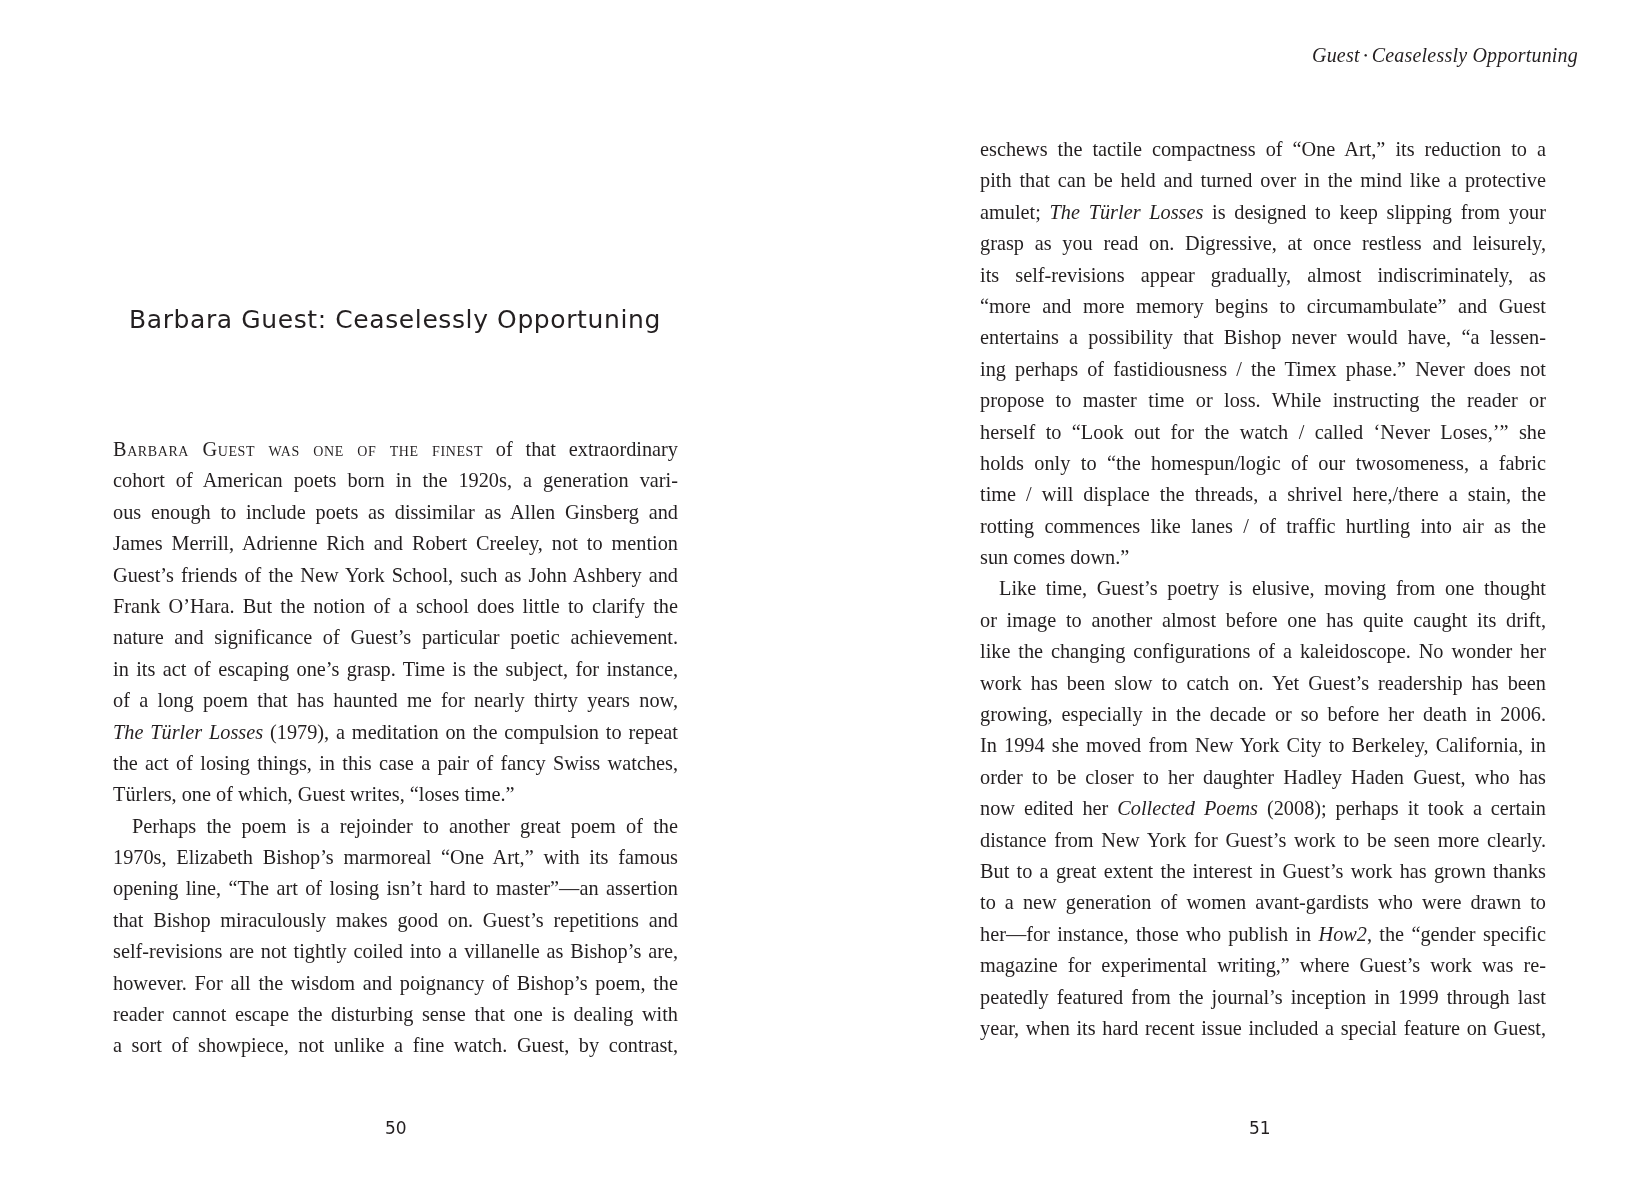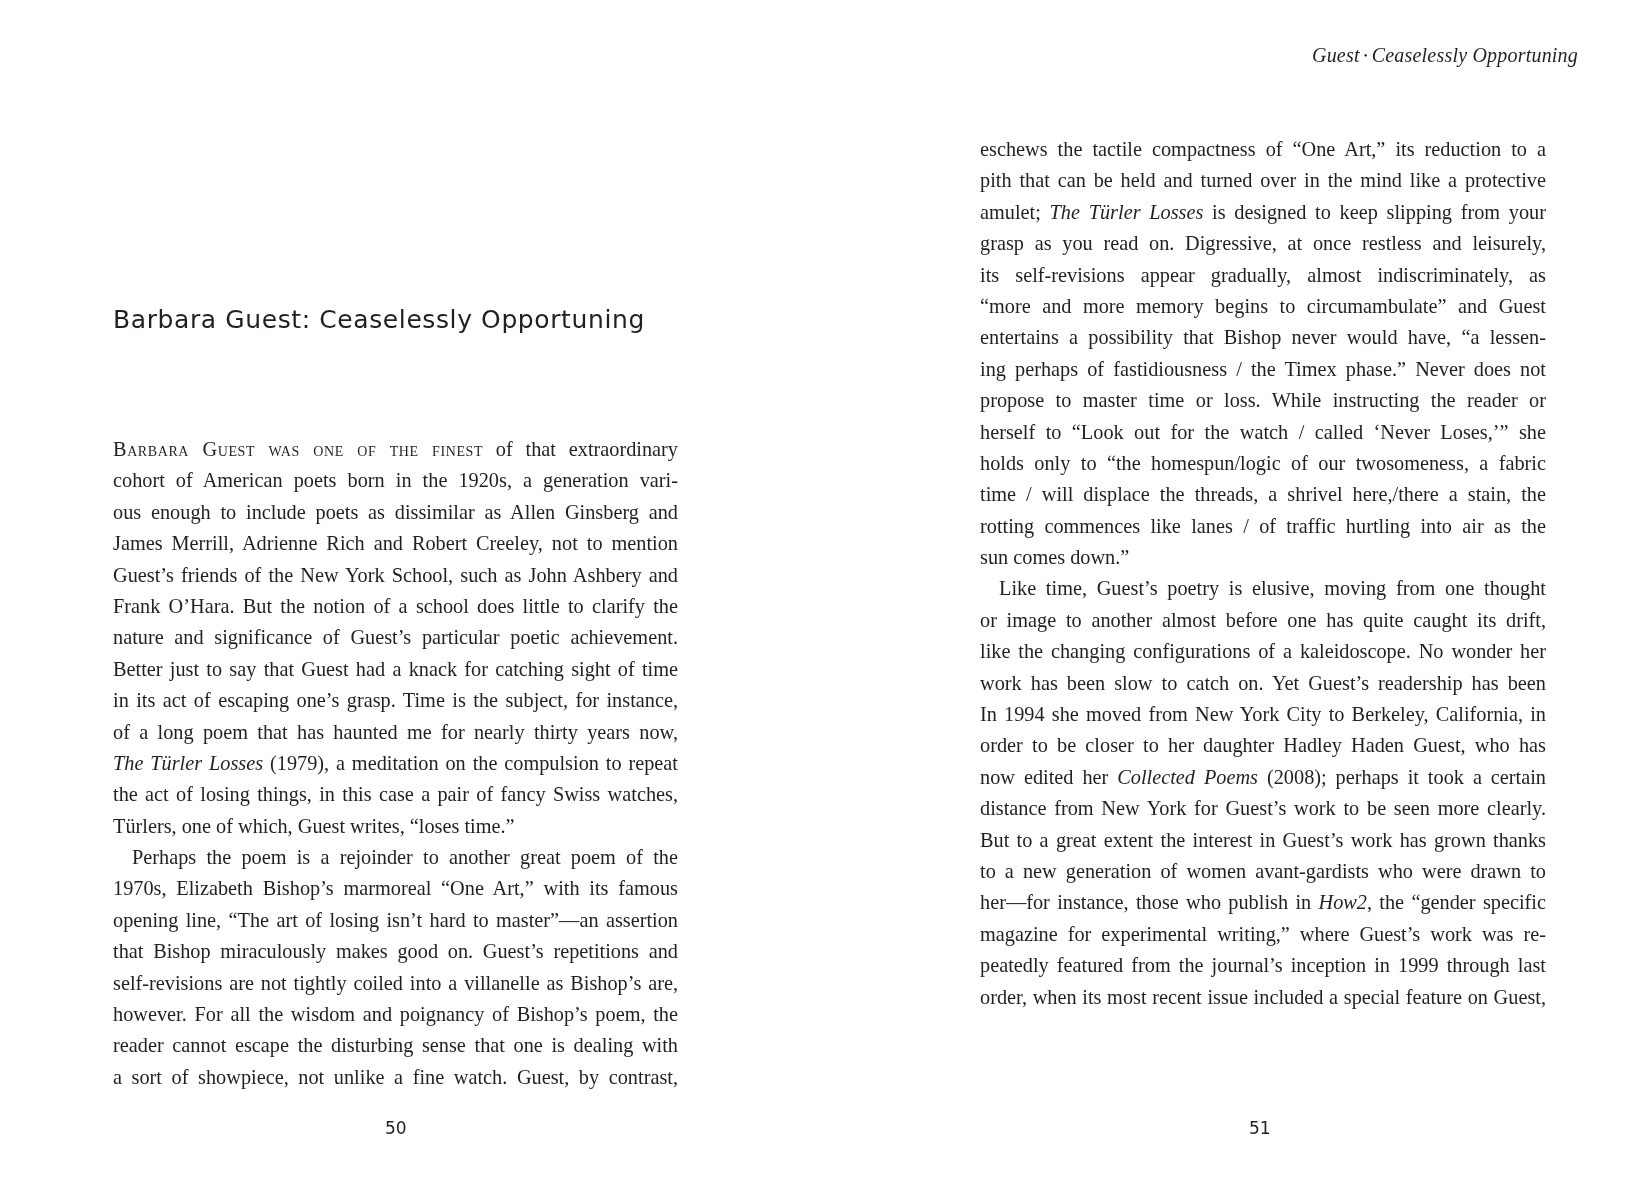--- a/index.html
+++ b/index.html
@@ -7,21 +7,21 @@
   .page { position:absolute; top:0; height:901px; }
   .page-left { left:0; width:825px; }
   .page-right { left:825px; width:825px; }
   .running-head {
     position:absolute; right:72px; top:44px;
     font-family:"Liberation Serif", "DejaVu Serif", serif; font-style:italic;
     font-size:20px; letter-spacing:0.2px; white-space:nowrap;
   }
   .running-head .bullet { font-style:normal; font-size:11px; position:relative; top:-3px; margin:0 4px; }
   .chapter-title {
-    position:absolute; left:113px; top:288px;
+    position:absolute; left:129px; top:288px;
     font-family:"DejaVu Sans", "Liberation Sans", sans-serif;
     font-size:25px; letter-spacing:0.6px; white-space:nowrap; font-weight:normal;
   }
   .col { position:absolute; font-family:"Liberation Serif", "DejaVu Serif", serif; font-size:20.3px; }
   .col-left { left:113px; top:386px; width:565px;margin-top:48px; }
   .col-right { left:155px; top:134px; width:566px; }
   .line {
     height:31.4px; line-height:31.4px; white-space:nowrap;
     text-align:justify; text-align-last:justify; overflow:visible;
   }
@@ -42,21 +42,20 @@
 <div class="page page-left">
   <h1 class="chapter-title">Barbara Guest: Ceaselessly Opportuning</h1>
   <div class="col col-left">
     <div class="line"><span class="sc">Barbara Guest was one of the finest</span><span> of that extraordinary</span></div>
     <div class="line">cohort of American poets born in the 1920s, a generation vari-</div>
     <div class="line">ous enough to include poets as dissimilar as Allen Ginsberg and</div>
     <div class="line">James Merrill, Adrienne Rich and Robert Creeley, not to mention</div>
     <div class="line">Guest’s friends of the New York School, such as John Ashbery and</div>
     <div class="line">Frank O’Hara. But the notion of a school does little to clarify the</div>
     <div class="line">nature and significance of Guest’s particular poetic achievement.</div>
-    <div class="line">Better just to say that Guest had a knack for catching sight of time</div>
     <div class="line">in its act of escaping one’s grasp. Time is the subject, for instance,</div>
     <div class="line">of a long poem that has haunted me for nearly thirty years now,</div>
     <div class="line"><em>The Türler Losses</em><span> (1979), a meditation on the compulsion to repeat</span></div>
     <div class="line">the act of losing things, in this case a pair of fancy Swiss watches,</div>
     <div class="line last">Türlers, one of which, Guest writes, “loses time.”</div>
     <div class="line indent">Perhaps the poem is a rejoinder to another great poem of the</div>
     <div class="line">1970s, Elizabeth Bishop’s marmoreal “One Art,” with its famous</div>
     <div class="line">opening line, “The art of losing isn’t hard to master”—an assertion</div>
     <div class="line">that Bishop miraculously makes good on. Guest’s repetitions and</div>
     <div class="line">self-revisions are not tightly coiled into a villanelle as Bishop’s are,</div>
@@ -81,25 +80,26 @@
     <div class="line">propose to master time or loss. While instructing the reader or</div>
     <div class="line">herself to “Look out for the watch / called ‘Never Loses,’” she</div>
     <div class="line">holds only to “the homespun/logic of our twosomeness, a fabric</div>
     <div class="line">time / will displace the threads, a shrivel here,/there a stain, the</div>
     <div class="line">rotting commences like lanes / of traffic hurtling into air as the</div>
     <div class="line last">sun comes down.”</div>
     <div class="line indent">Like time, Guest’s poetry is elusive, moving from one thought</div>
     <div class="line">or image to another almost before one has quite caught its drift,</div>
     <div class="line">like the changing configurations of a kaleidoscope. No wonder her</div>
     <div class="line">work has been slow to catch on. Yet Guest’s readership has been</div>
+    <div class="line">growing, especially in the decade or so before her death in 2006.</div>
     <div class="line">In 1994 she moved from New York City to Berkeley, California, in</div>
     <div class="line">order to be closer to her daughter Hadley Haden Guest, who has</div>
     <div class="line"><span>now edited her </span><em>Collected Poems</em><span> (2008); perhaps it took a certain</span></div>
     <div class="line">distance from New York for Guest’s work to be seen more clearly.</div>
     <div class="line">But to a great extent the interest in Guest’s work has grown thanks</div>
     <div class="line">to a new generation of women avant-gardists who were drawn to</div>
     <div class="line"><span>her—for instance, those who publish in </span><em>How2</em><span>, the “gender specific</span></div>
     <div class="line">magazine for experimental writing,” where Guest’s work was re-</div>
     <div class="line">peatedly featured from the journal’s inception in 1999 through last</div>
-    <div class="line">order, when its most recent issue included a special feature on Guest,</div>
+    <div class="line">year, when its hard recent issue included a special feature on Guest,</div>
   </div>
   <div class="folio folio-right">51</div>
 </div>
 
 </body></html>

